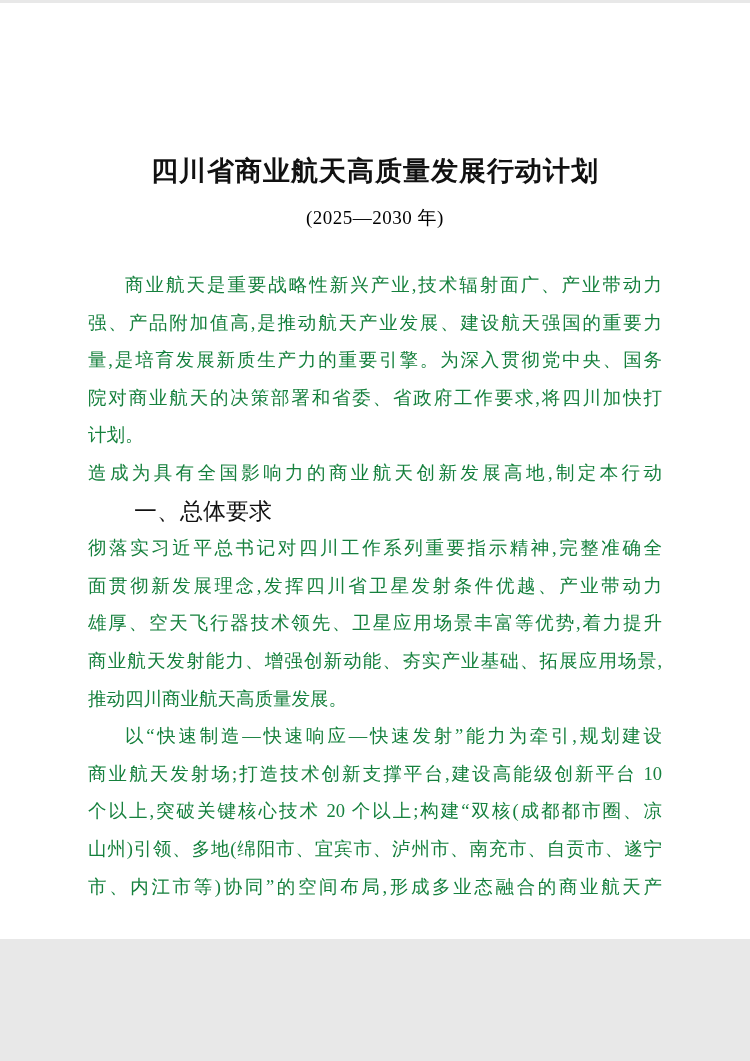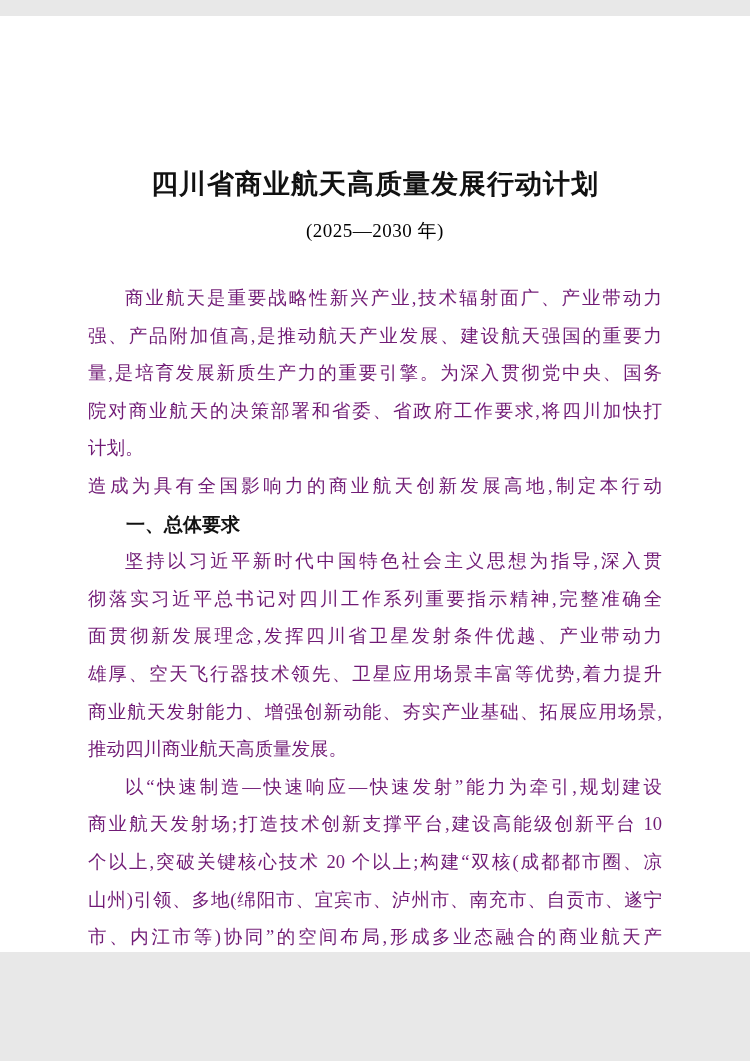--- a/index.html
+++ b/index.html
@@ -4,21 +4,21 @@
 <style>
   html, body {
     margin: 0;
     padding: 0;
     background: #e8e8e8;
   }
   .page {
     position: relative;
     width: 750px;
     height: 936px;
-    margin: 16px auto;
+    margin: 3px auto;
     background: #ffffff;
     color: #1c1c1c;
     font-family: "Liberation Serif", "DejaVu Serif", serif;
     overflow: hidden;
   }
   .doc-title {
     position: absolute;
     top: 150px;
     left: 0;
     right: 0;
@@ -45,36 +45,36 @@
     width: 574px;
   }
   .line {
     height: 37.6px;
     line-height: 37.6px;
     font-size: 18.5px;
     text-align: justify;
     text-align-last: justify;
     white-space: nowrap;
     overflow: hidden;
-    color: #701a75;
+    color: #15803d;
   }
   .line.indent {
     text-indent: 2em;
   }
   .line.last {
     text-align: left;
     text-align-last: left;
   }
   .line.heading {
-    font-weight: 700;
+    font-weight: 400;
     font-family: "Liberation Sans", "DejaVu Sans", sans-serif;
     text-indent: 2em;
     text-align: left;
     text-align-last: left;
-    font-size: 19px;
+    font-size: 23px;
     color: #111;
   }
   .doc-footer {
     position: absolute;
     top: 942px;
     left: 88px;
     font-size: 19px;
     letter-spacing: 2px;
     color: #222;
   }
@@ -86,21 +86,20 @@
   <div class="doc-title">四川省商业航天高质量发展行动计划</div>
   <div class="doc-subtitle">(2025—2030 年)</div>
   <div class="doc-body">
       <div class="line indent">商业航天是重要战略性新兴产业,技术辐射面广、产业带动力</div>
       <div class="line">强、产品附加值高,是推动航天产业发展、建设航天强国的重要力</div>
       <div class="line">量,是培育发展新质生产力的重要引擎。为深入贯彻党中央、国务</div>
       <div class="line">院对商业航天的决策部署和省委、省政府工作要求,将四川加快打</div>
       <div class="line last">计划。</div>
       <div class="line">造成为具有全国影响力的商业航天创新发展高地,制定本行动</div>
       <div class="line heading">一、总体要求</div>
-      <div class="line indent">坚持以习近平新时代中国特色社会主义思想为指导,深入贯</div>
       <div class="line">彻落实习近平总书记对四川工作系列重要指示精神,完整准确全</div>
       <div class="line">面贯彻新发展理念,发挥四川省卫星发射条件优越、产业带动力</div>
       <div class="line">雄厚、空天飞行器技术领先、卫星应用场景丰富等优势,着力提升</div>
       <div class="line">商业航天发射能力、增强创新动能、夯实产业基础、拓展应用场景,</div>
       <div class="line last">推动四川商业航天高质量发展。</div>
       <div class="line indent">以“快速制造—快速响应—快速发射”能力为牵引,规划建设</div>
       <div class="line">商业航天发射场;打造技术创新支撑平台,建设高能级创新平台 10</div>
       <div class="line">个以上,突破关键核心技术 20 个以上;构建“双核(成都都市圈、凉</div>
       <div class="line">山州)引领、多地(绵阳市、宜宾市、泸州市、南充市、自贡市、遂宁</div>
       <div class="line">市、内江市等)协同”的空间布局,形成多业态融合的商业航天产</div>

